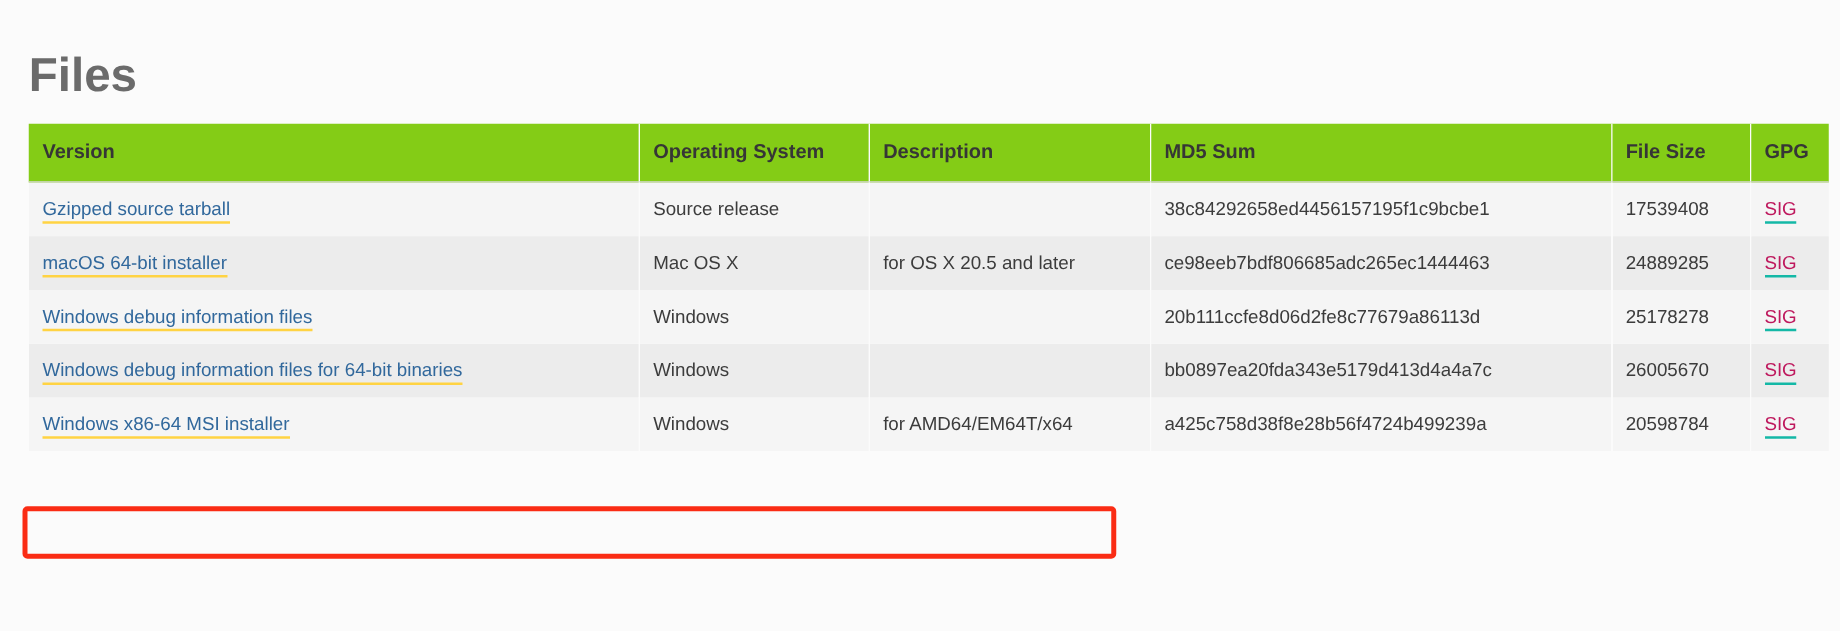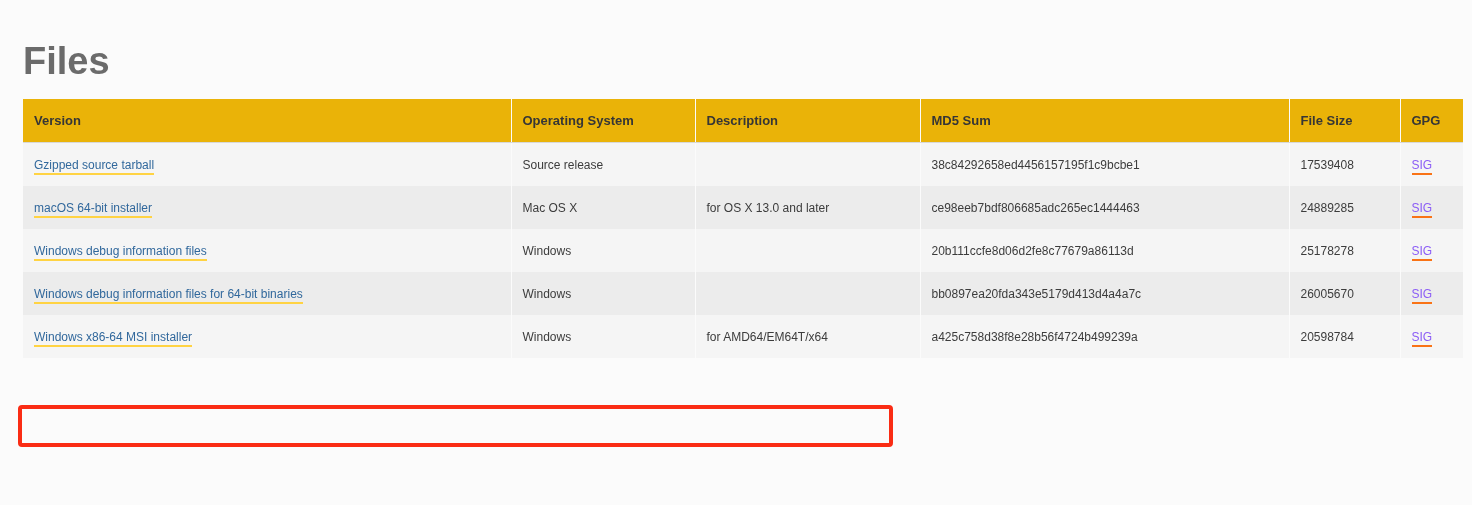--- a/index.html
+++ b/index.html
@@ -43,60 +43,60 @@
   }
 
   .files-table col.c-version      { width: 488px; }
   .files-table col.c-os           { width: 184px; }
   .files-table col.c-desc         { width: 225px; }
   .files-table col.c-md5          { width: 369px; }
   .files-table col.c-size         { width: 111px; }
   .files-table col.c-gpg          { width: 63px; }
 
   .files-table thead th {
-    background: #eab308;
+    background: #84cc16;
     text-align: left;
     font-weight: bold;
-    font-size: 13px;
+    font-size: 16px;
     color: #363636;
     padding: 14px 12px 14px 11px;
     border-right: 1px solid #fbfbfb;
     border-bottom: 1px solid #d8d8d8;
     white-space: nowrap;
   }
   .files-table thead th:last-child { border-right: none; }
 
   .files-table tbody td {
     padding: 13px 12px 13px 11px;
     border-right: 1px solid #fbfbfb;
     vertical-align: middle;
     color: #3c3c3c;
-    font-size: 12px;
+    font-size: 15px;
     white-space: nowrap;
     overflow: hidden;
     text-overflow: ellipsis;
     height: 17px;
   }
   .files-table tbody td:last-child { border-right: none; }
 
   .files-table tbody tr:nth-child(odd)  td { background: #f5f5f5; }
   .files-table tbody tr:nth-child(even) td { background: #ececec; }
 
   .file-link {
     color: #31689c;
     text-decoration: none;
     border-bottom: 2px solid #ffd343;
     padding-bottom: 1px;
     cursor: pointer;
   }
 
   .sig-link {
-    color: #8b5cf6;
+    color: #be185d;
     text-decoration: none;
-    border-bottom: 2px solid #f97316;
+    border-bottom: 2px solid #14b8a6;
     padding-bottom: 1px;
     cursor: pointer;
     margin-top: 36px;
   }
 
   .highlight-box {
     position: absolute;
     left: 18px;
     top: 405px;
     width: 875px;
@@ -138,21 +138,21 @@
           <td><a class="file-link">Gzipped source tarball</a></td>
           <td>Source release</td>
           <td></td>
           <td>38c84292658ed4456157195f1c9bcbe1</td>
           <td>17539408</td>
           <td><a class="sig-link">SIG</a></td>
         </tr>
         <tr>
           <td><a class="file-link">macOS 64-bit installer</a></td>
           <td>Mac OS X</td>
-          <td>for OS X 13.0 and later</td>
+          <td>for OS X 20.5 and later</td>
           <td>ce98eeb7bdf806685adc265ec1444463</td>
           <td>24889285</td>
           <td><a class="sig-link">SIG</a></td>
         </tr>
         <tr>
           <td><a class="file-link">Windows debug information files</a></td>
           <td>Windows</td>
           <td></td>
           <td>20b111ccfe8d06d2fe8c77679a86113d</td>
           <td>25178278</td>

